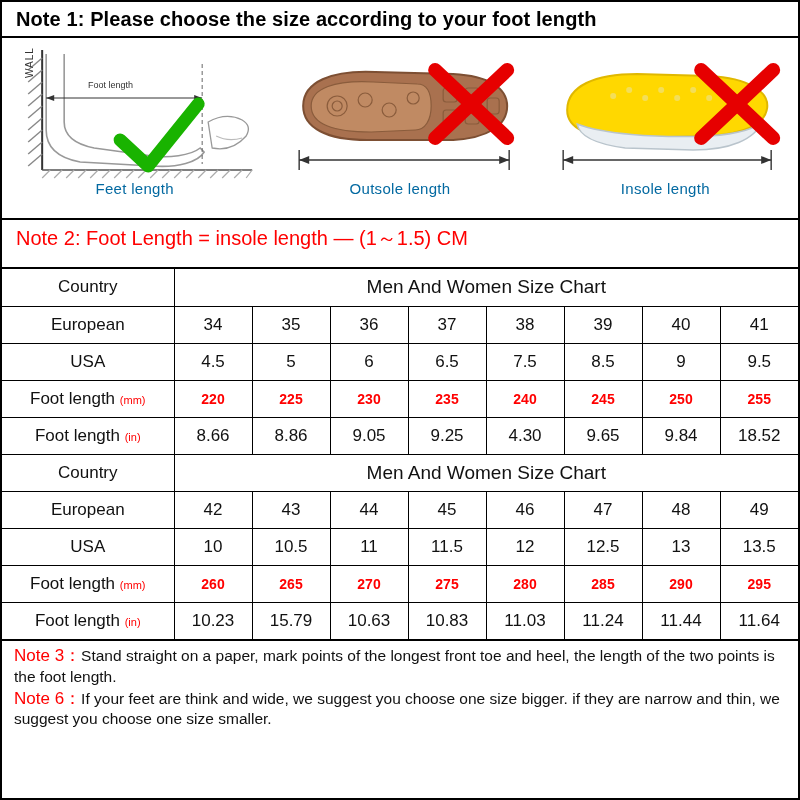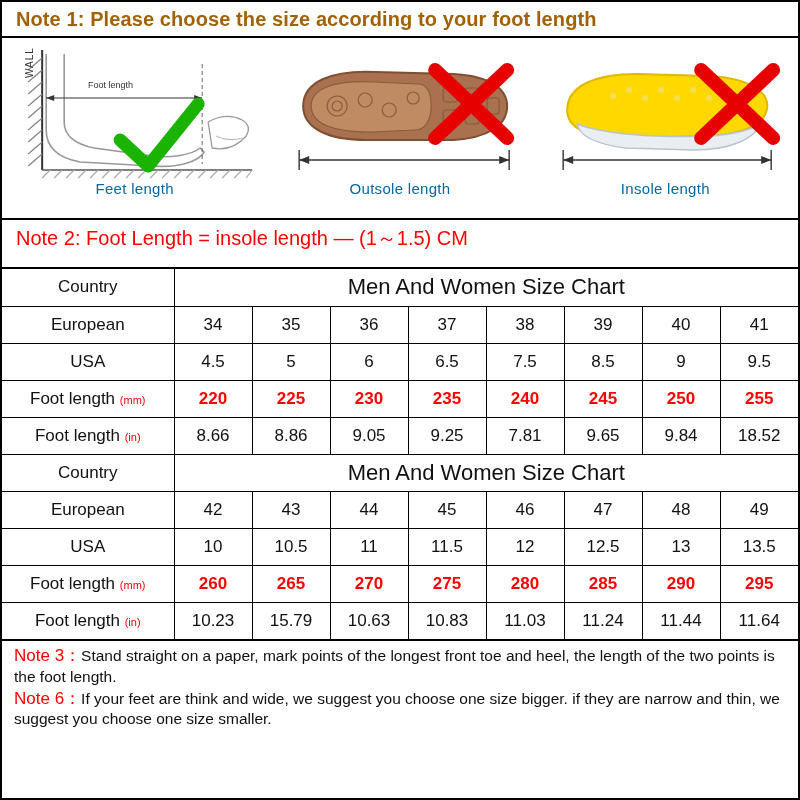--- a/index.html
+++ b/index.html
@@ -20,21 +20,21 @@
     flex-direction: column;
     position: relative;
   }
 
   
   .note1 {
     border-bottom: 2px solid #000;
     padding: 6px 0 5px 14px;
     font-size: 20px;
     font-weight: bold;
-    color: #a16207;
+    color: #000000;
     letter-spacing: 0.1px;
     white-space: nowrap;
   }
 
   
   .illus-row {
     display: flex;
     border-bottom: 2px solid #000;
     height: 182px;
   }
@@ -96,23 +96,23 @@
     border: 1px solid #000;
     text-align: center;
     font-size: 17px;
     height: 37px;
     padding: 0 1px;
     white-space: nowrap;
     overflow: hidden;
   }
   table tr td:first-child { width: 172px; }
   td.label { font-size: 17px; }
-  td.title { font-size: 22px; }
+  td.title { font-size: 19px; }
   .unit { font-size: 11px; color: #ff0000; }
-  .red { color: #ff0000; font-weight: bold; font-size: 17px; text-align: center; }
+  .red { color: #ff0000; font-weight: bold; font-size: 14px; text-align: center; }
   .tbl-wrap { border-bottom: 0; }
   .tbl-wrap table { border-left: 0; border-right: 0; }
   .tbl-wrap table td:first-child { border-left: 0; }
   .tbl-wrap table td:last-child { border-right: 0; }
   .tbl-wrap table tr:first-child td { border-top: 0; }
 
   
   .notes {
     flex: 1;
     border-top: 1px solid #000;
@@ -299,21 +299,21 @@
         <td class="red">245</td>
         <td class="red">250</td>
         <td class="red">255</td>
       </tr>
       <tr>
         <td class="label"><span>Foot length</span> <span class="unit">(in)</span></td>
         <td>8.66</td>
         <td>8.86</td>
         <td>9.05</td>
         <td>9.25</td>
-        <td>7.81</td>
+        <td>4.30</td>
         <td>9.65</td>
         <td>9.84</td>
         <td>18.52</td>
       </tr>
     </tbody>
       </table>
   </div>
 
   <div class="tbl-wrap">
     <table>

